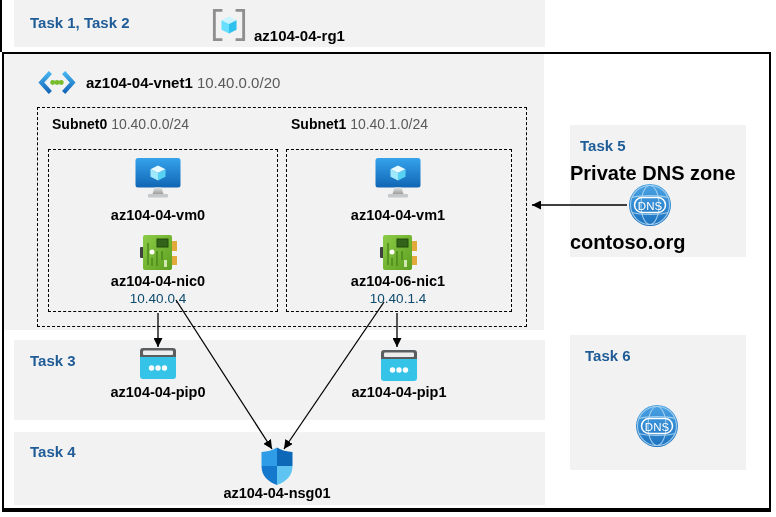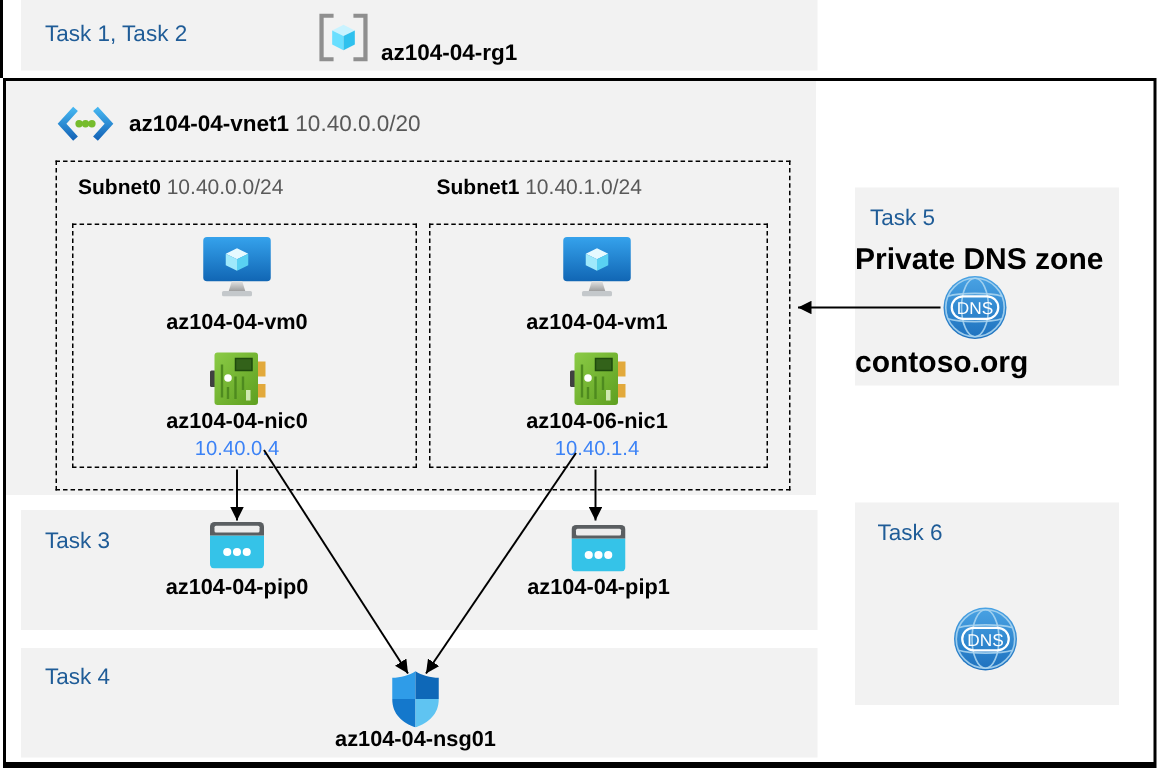--- a/index.html
+++ b/index.html
@@ -1,25 +1,25 @@
 <!DOCTYPE html>
 <html><head>
 <meta charset="utf-8">
 <style>
   html,body{margin:0;padding:0;background:#fff;}
   .canvas{
     position:relative;width:776px;height:517px;background:#fff;overflow:hidden;
     font-family:"Liberation Sans",sans-serif;color:#000;
   }
   .graybox{position:absolute;background:#F2F2F2;}
-  .task-label{position:absolute;font-size:15px;font-weight:normal;color:#1F5C97;white-space:nowrap;}
+  .task-label{position:absolute;font-size:15px;font-weight:bold;color:#1F5C97;white-space:nowrap;}
   .b{font-weight:bold;color:#000;margin-top:12px;}
   .sec{color:#595959;font-weight:normal;}
   .lbl{position:absolute;font-size:14.5px;font-weight:bold;text-align:center;white-space:nowrap;}
-  .iplbl{position:absolute;font-size:13.5px;color:#3b82f6;text-align:center;white-space:nowrap;}
+  .iplbl{position:absolute;font-size:13.5px;color:#0c4a6e;text-align:center;white-space:nowrap;}
   .title15{position:absolute;font-size:15px;white-space:nowrap;}
   .center-lbl{position:absolute;left:0;width:100%;text-align:left;font-size:20px;font-weight:bold;white-space:nowrap;}
   .dashed{position:absolute;border:1px dashed #000;box-sizing:border-box;}
   .rg-rect{
     position:absolute;left:2px;top:52px;width:769px;height:460px;
     border:2px solid #000;border-bottom-width:4px;box-sizing:border-box;background:transparent;
   }
   .edge-seg{position:absolute;left:0;top:0;width:2px;height:52px;background:#000;}
   svg.icon{position:absolute;display:block;}
   .arrows{position:absolute;left:0;top:0;pointer-events:none;}

